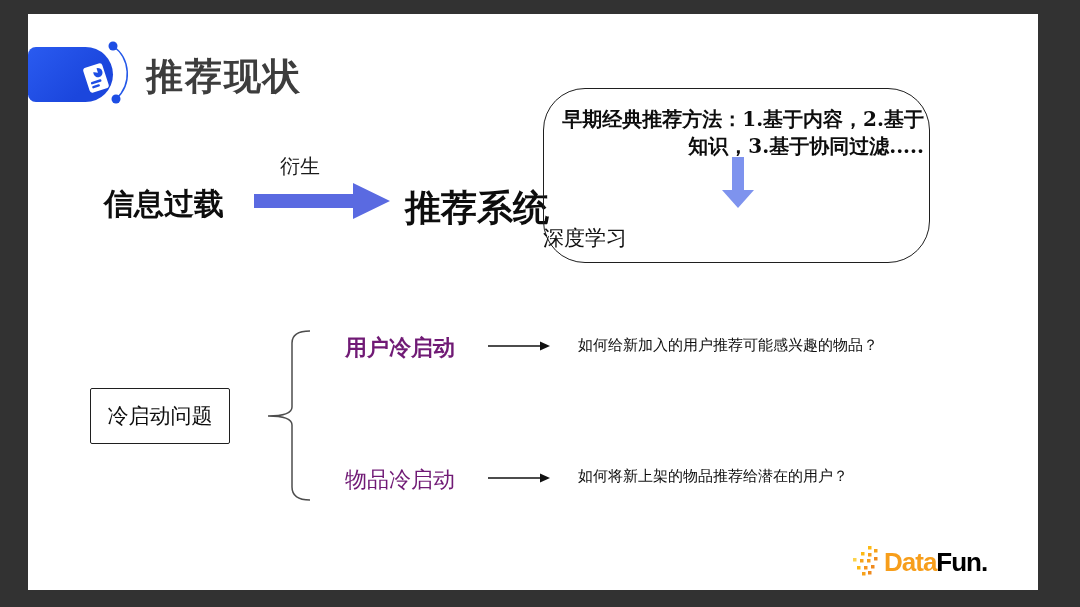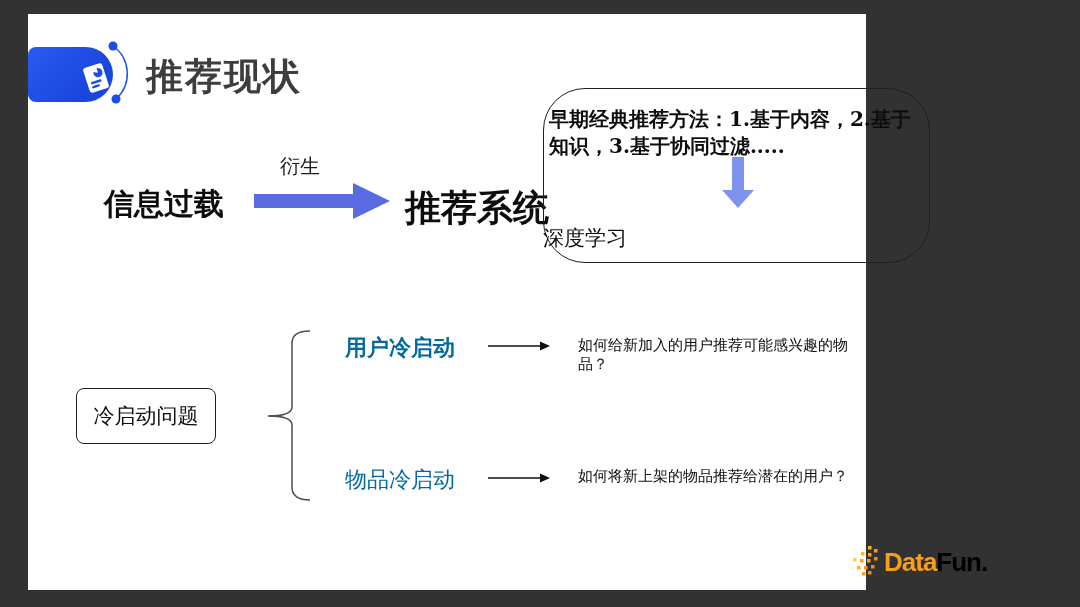--- a/index.html
+++ b/index.html
@@ -1,50 +1,50 @@
 <!DOCTYPE html>
 <html><head>
 <meta charset="utf-8">
 <style>
   html,body{margin:0;padding:0;background:#323232;}
   #stage{position:relative;width:1080px;height:607px;background:#323232;overflow:hidden;
          font-family:"DejaVu Serif", serif;color:#111;}
-  #slide{position:absolute;left:28px;top:14px;width:838px;height:576px;background:#ffffff;}
+  #slide{position:absolute;left:28px;top:14px;width:1010px;height:576px;background:#ffffff;}
 
   
   .badge-pill{position:absolute;left:0;top:33px;width:85px;height:55px;
       background:linear-gradient(135deg,#2a5bf0 0%,#1b46dd 70%);
       border-radius:8px 28px 28px 8px;}
   .badge-arc{position:absolute;left:40px;top:24px;width:70px;height:72px;}
   .doc-icon{position:absolute;left:48px;top:44px;width:40px;height:40px;}
   .page-title{position:absolute;left:118px;top:38px;font-family:"Liberation Sans",sans-serif;
       font-weight:700;font-size:37px;color:#3d3d3d;letter-spacing:2px;}
 
   
   .derive-label{position:absolute;left:252px;top:139px;width:90px;text-align:left;
       font-size:20px;color:#1a1a1a;}
   .flow-source{position:absolute;left:76px;top:170px;font-size:30px;font-weight:700;color:#0d0d0d;}
   .flow-target{position:absolute;left:377px;top:170px;font-size:36px;font-weight:700;color:#0d0d0d;}
   .flow-arrow{position:absolute;left:226px;top:167px;width:137px;height:40px;}
 
   
   .methods-box{position:absolute;left:515px;top:74px;width:387px;height:175px;
       border:1.6px solid #1f1f1f;border-radius:42px;box-sizing:border-box;}
-  .methods-text{position:absolute;left:521px;top:92px;width:375px;text-align:left;
+  .methods-text{position:absolute;left:521px;top:92px;width:375px;text-align:right;
       font-size:20px;line-height:27px;font-weight:600;color:#0d0d0d;}
   .down-arrow{position:absolute;left:693px;top:143px;width:34px;height:52px;}
   .methods-result{position:absolute;left:515px;top:210px;width:387px;
       font-size:21px;color:#111;}
 
   
-  .coldstart-box{position:absolute;left:48px;top:374px;width:140px;height:56px;
-      border:1.6px solid #1f1f1f;border-radius:8px;box-sizing:border-box;
+  .coldstart-box{position:absolute;left:62px;top:374px;width:140px;height:56px;
+      border:1.6px solid #1f1f1f;border-radius:2px;box-sizing:border-box;
       display:flex;align-items:center;justify-content:center;font-size:21px;color:#0d0d0d;}
   .brace{position:absolute;left:236px;top:313px;width:52px;height:178px;}
-  .branch-label{position:absolute;font-size:22px;color:#0369a1;}
+  .branch-label{position:absolute;font-size:22px;color:#701a75;}
   .branch-label.bold{font-weight:700;}
   .branch-arrow{position:absolute;width:64px;height:12px;}
   .branch-q{position:absolute;font-size:15px;color:#0d0d0d;}
 
   
   .logo{position:absolute;left:824px;top:532px;display:flex;align-items:center;
       font-family:"Liberation Sans",sans-serif;font-weight:700;font-size:26px;letter-spacing:-1px;}
   .logo-dots{width:30px;height:32px;margin-right:2px;}
   .logo-p1{color:#f79e1b;}
   .logo-p2{color:#000000;text-align:center;}

